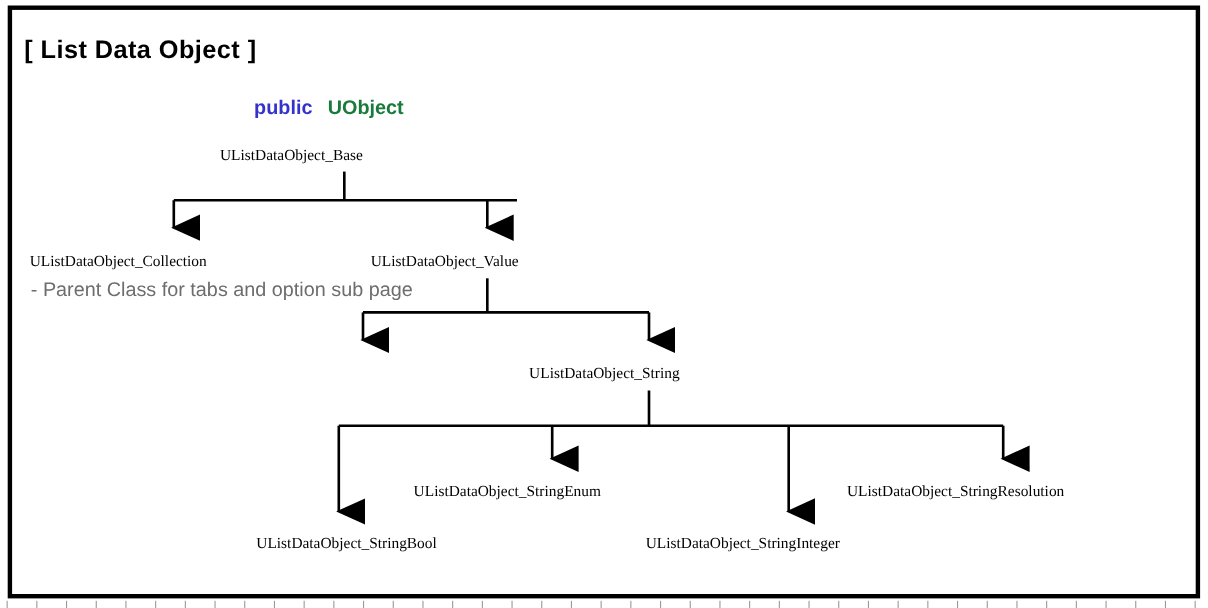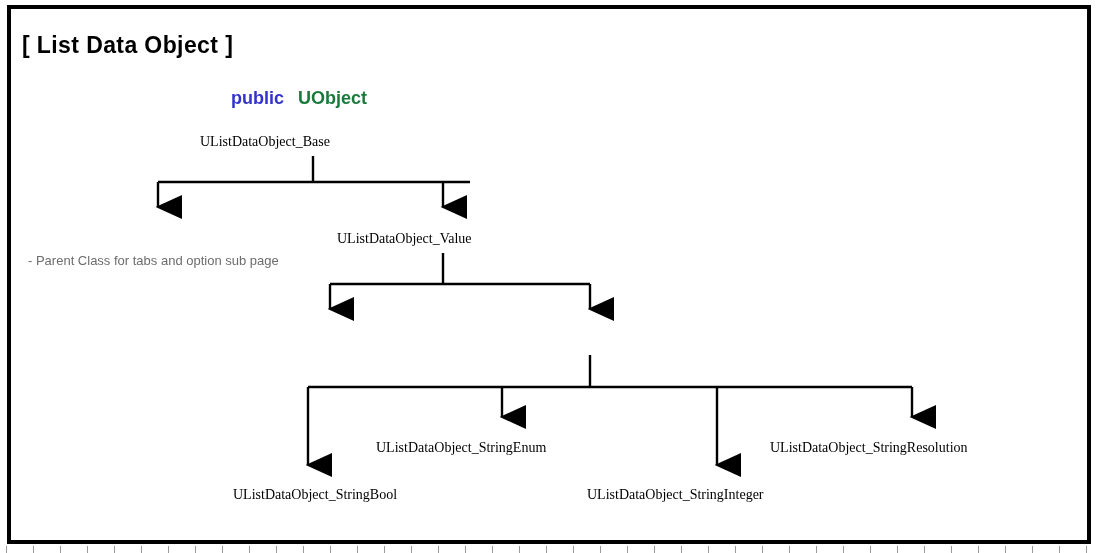--- a/index.html
+++ b/index.html
@@ -80,21 +80,21 @@
     font-weight: bold;
     white-space: nowrap;
   }
   #stereotype .kw-public { color: #3333cc; }
   #stereotype .kw-uobject { color: #1a7a3c; margin-left: 14px; }
   #note-collection {
     position: absolute;
     left: 28px;
     top: 253px;
     font-family: "Liberation Sans", sans-serif;
-    font-size: 13px;
+    font-size: 18px;
     color: #6d6d6d;
     white-space: nowrap;
   }
 </style>
 </head>
 <body>
 
 <div id="stage">
 
   <div id="frame"></div>
@@ -128,24 +128,26 @@
   </svg>
 
   <div id="title">[ List Data Object ]</div>
 
   <div id="stereotype">
     <span class="kw-public">public</span><span class="kw-uobject">UObject</span>
   </div>
 
   <div class="node-label" style="left:200px; top:131px;">UListDataObject_Base</div>
 
+  <div class="node-label" style="left:27px; top:228px;">UListDataObject_Collection</div>
 
   <div class="node-label" style="left:337px; top:228px;">UListDataObject_Value</div>
 
 
+  <div class="node-label" style="left:481px; top:330px;">UListDataObject_String</div>
 
   <div class="node-label" style="left:376px; top:437px;">UListDataObject_StringEnum</div>
 
   <div class="node-label" style="left:770px; top:437px;text-align:right;">UListDataObject_StringResolution</div>
 
   <div class="node-label" style="left:201px; top:484px;margin-left:32px;">UListDataObject_StringBool</div>
 
   <div class="node-label" style="left:587px; top:484px;">UListDataObject_StringInteger</div>
 
   <div id="note-collection">- Parent Class for tabs and option sub page</div>

